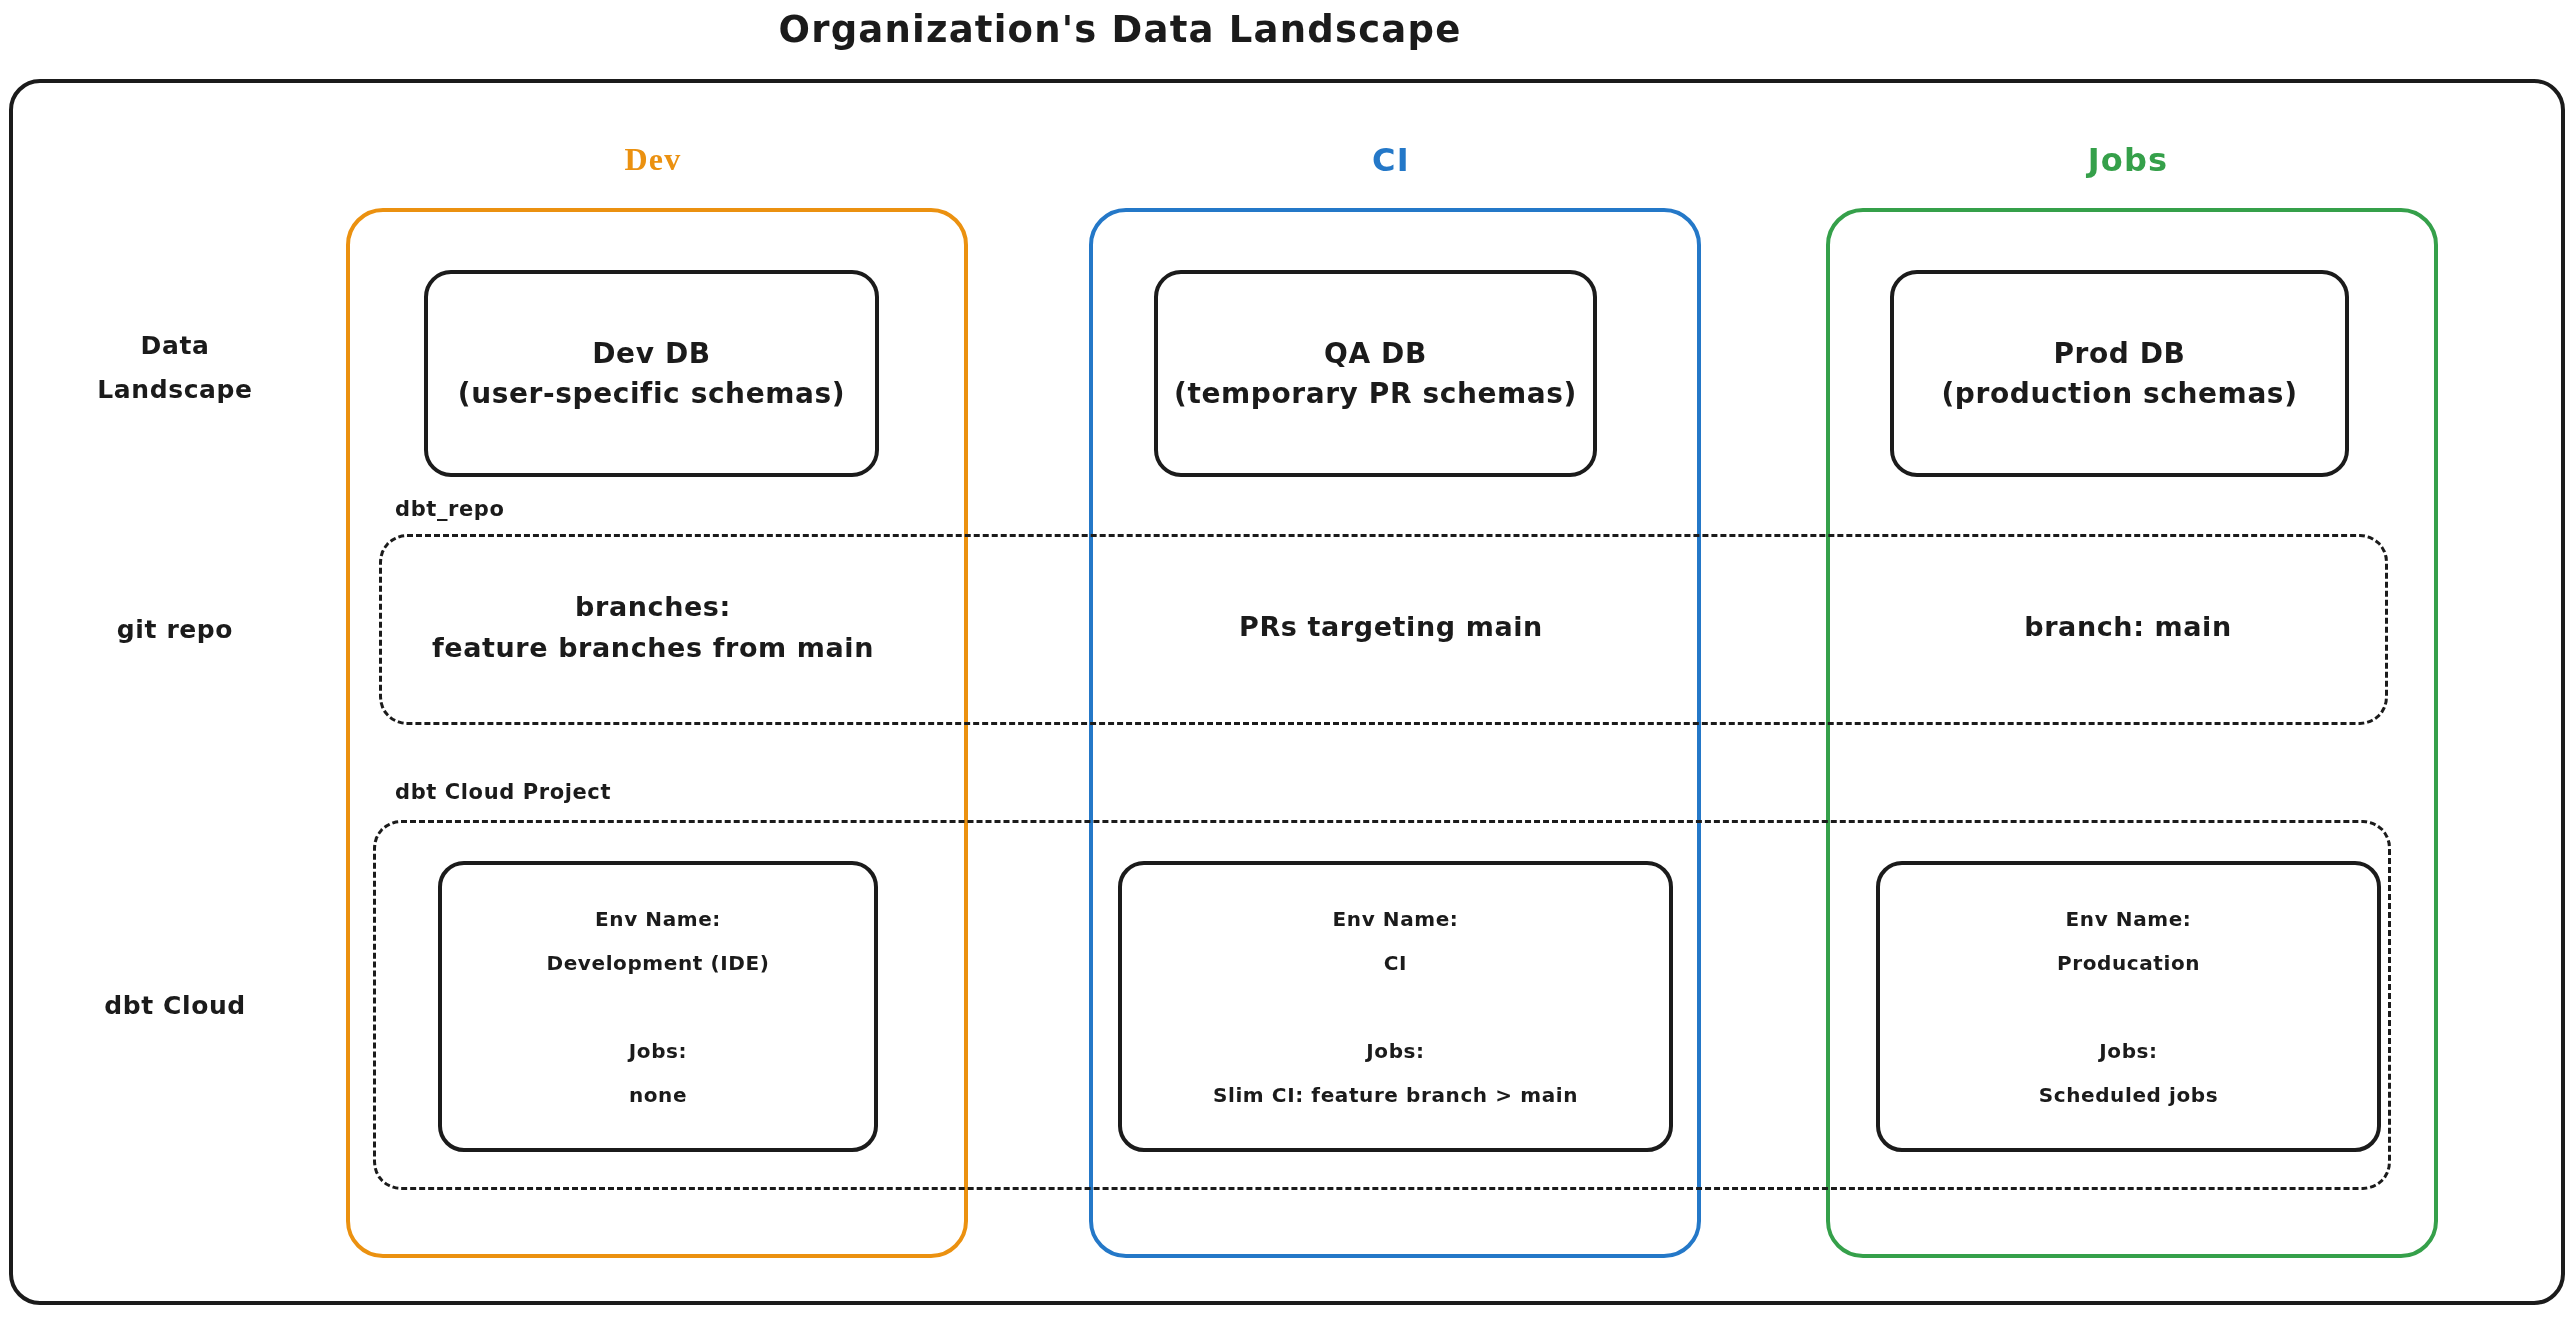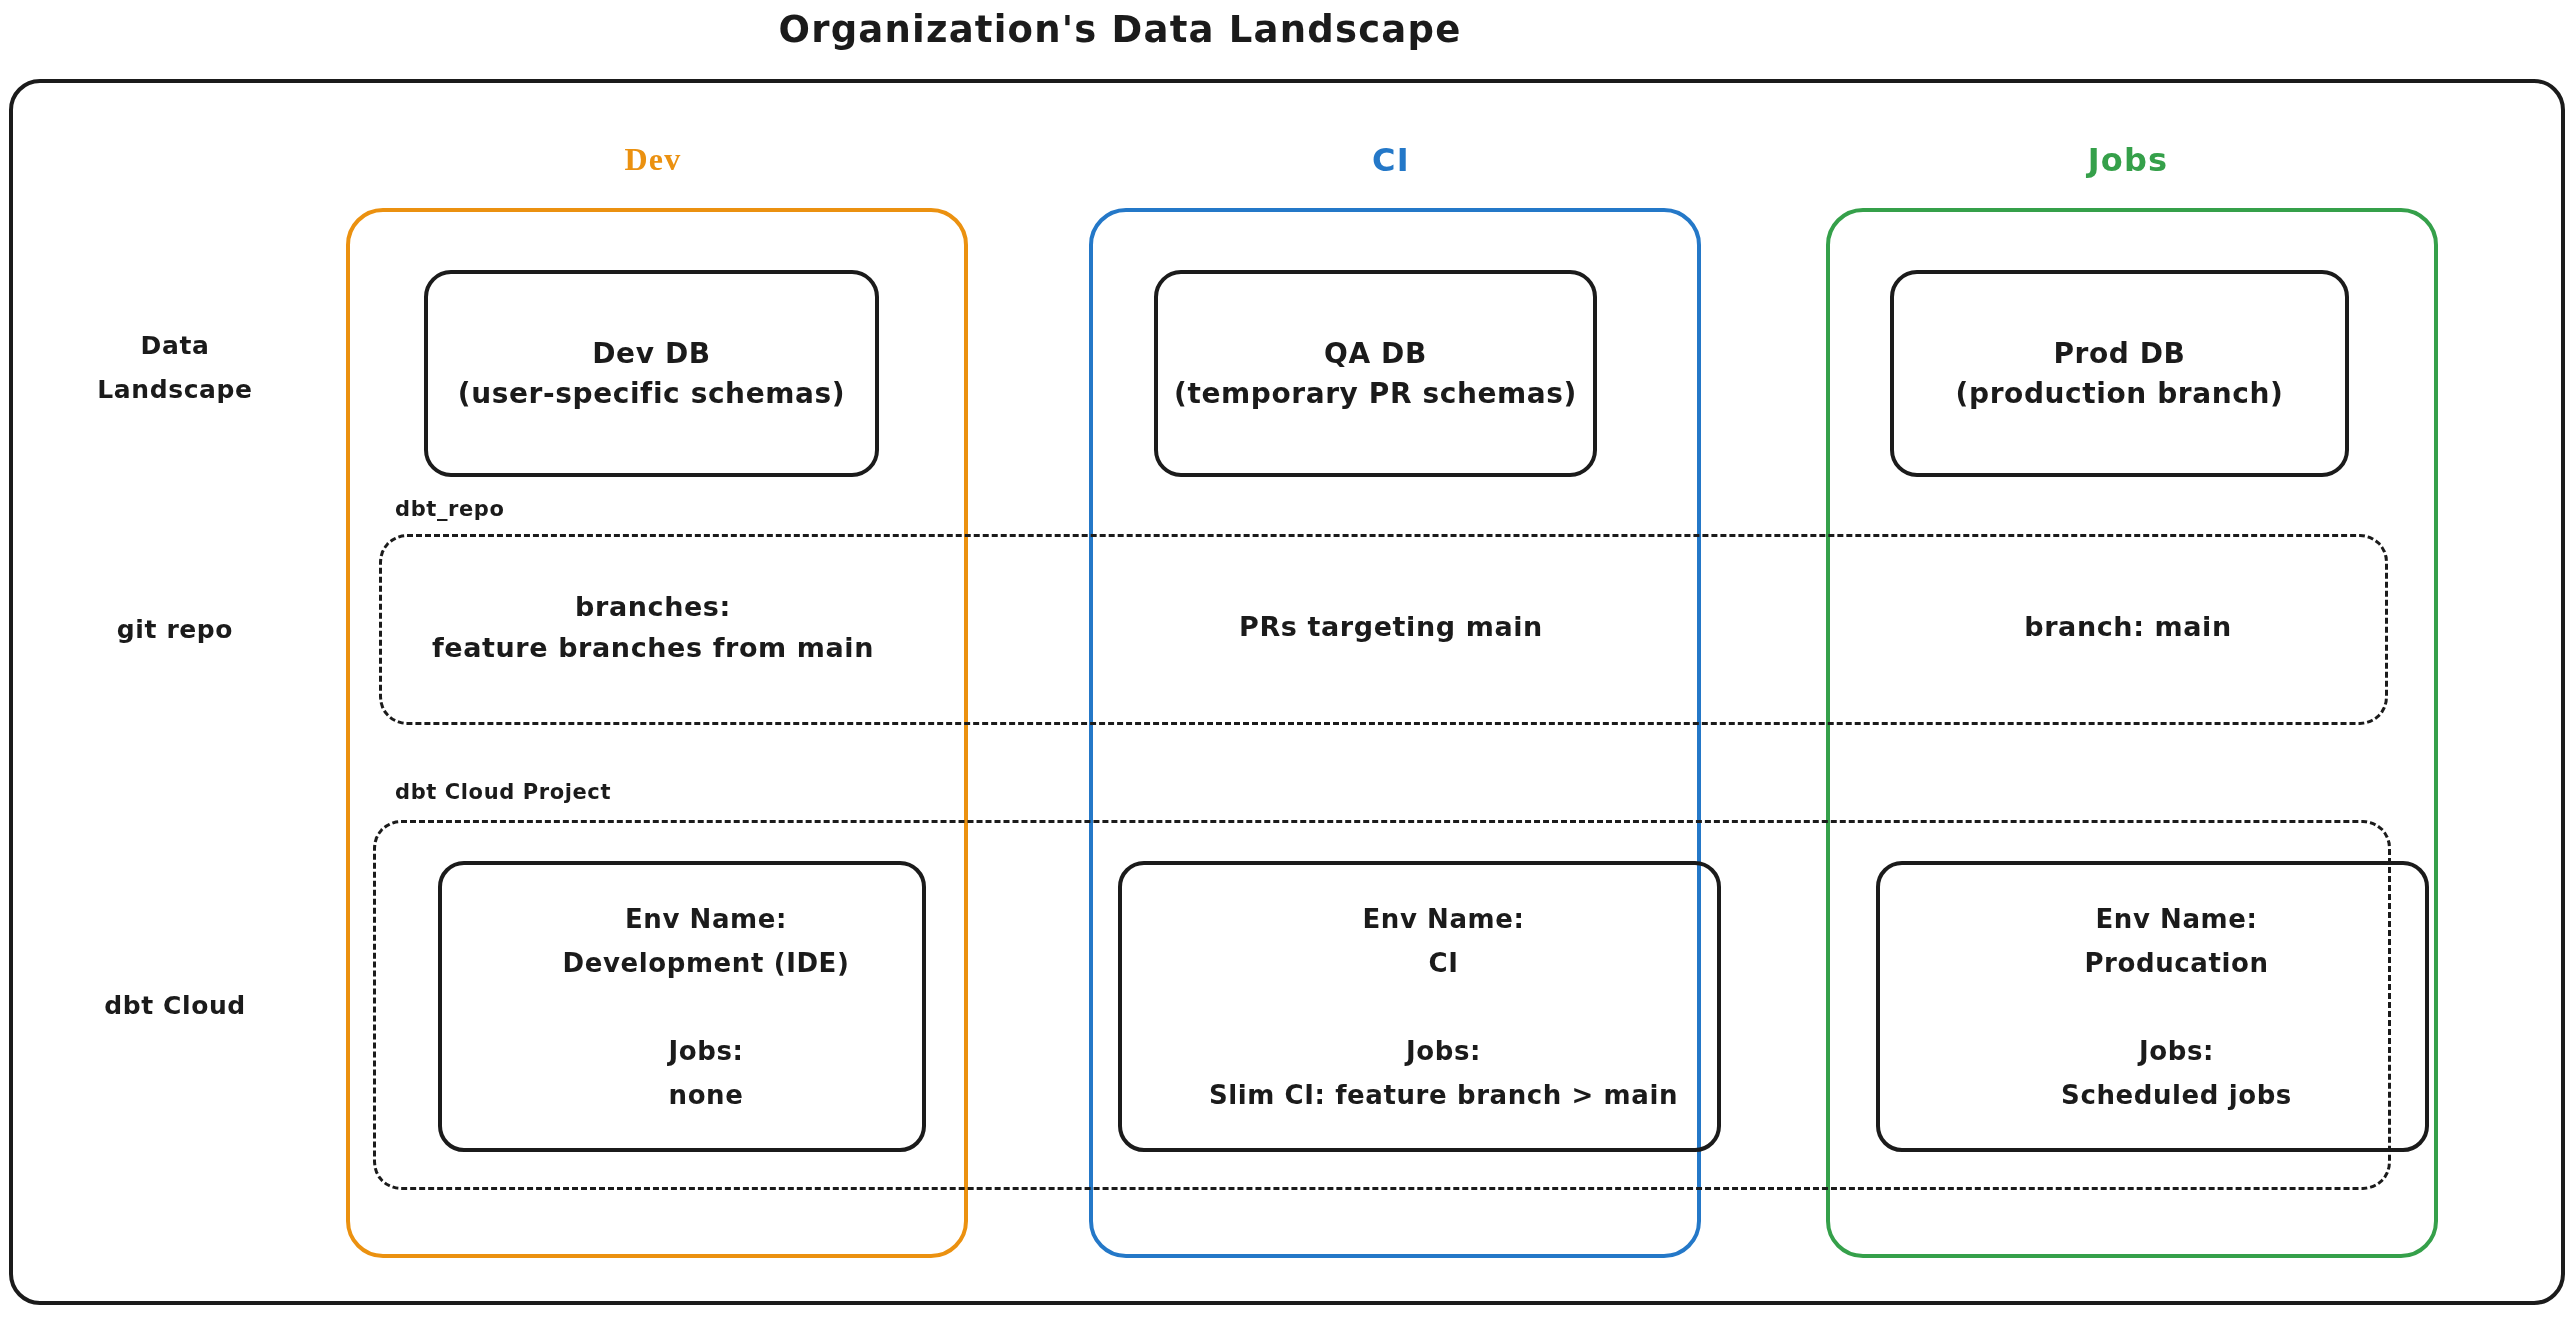--- a/index.html
+++ b/index.html
@@ -71,22 +71,22 @@
     font-size:27px;font-weight:bold;line-height:41px;letter-spacing:0.6px;
     text-align:center;
   }
   .git-text.dev{left:346px;width:614px;}
   .git-text.ci{left:1089px;width:604px;}
   .git-text.prod{left:1826px;width:604px;}
   
   .env-box{
     top:861px;height:283px;border:4.1px solid #1b1b1b;border-radius:26px;
     display:flex;flex-direction:column;justify-content:center;align-items:center;
-    font-size:26px;font-weight:bold;line-height:44px;letter-spacing:0.6px;
-    text-align:center;background:transparent;padding-left:48px;
+    font-size:20px;font-weight:bold;line-height:44px;letter-spacing:0.6px;
+    text-align:center;background:transparent;
   }
   .env-box.dev{left:438px;width:432px;}
   .env-box.ci{left:1118px;width:547px;}
   .env-box.prod{left:1876px;width:497px;}
   .spacer{height:44px;}
 </style>
 </head>
 <body>
 
 <div class="abs title">Organization's Data Landscape</div>
@@ -117,21 +117,21 @@
 <div class="abs db-box dev">
   <div>Dev DB</div>
   <div>(user-specific schemas)</div>
 </div>
 <div class="abs db-box ci">
   <div>QA DB</div>
   <div>(temporary PR schemas)</div>
 </div>
 <div class="abs db-box prod">
   <div>Prod DB</div>
-  <div>(production branch)</div>
+  <div>(production schemas)</div>
 </div>
 
 <div class="abs git-text dev">
   <div>branches:</div>
   <div>feature branches from main</div>
 </div>
 <div class="abs git-text ci">
   <div>PRs targeting main</div>
 </div>
 <div class="abs git-text prod">

